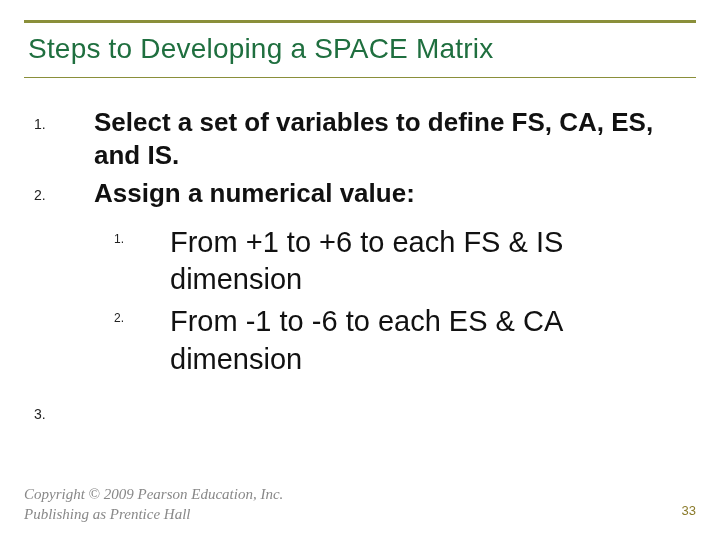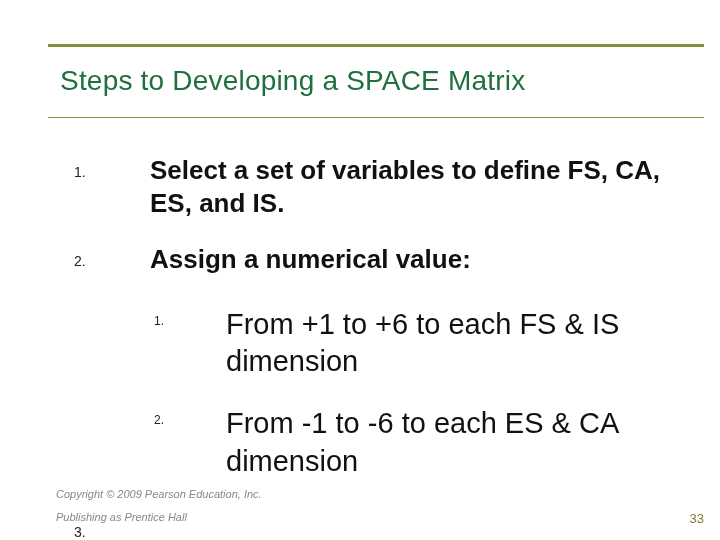--- a/index.html
+++ b/index.html
@@ -1,15 +1,15 @@
 <!DOCTYPE html>
 <html><head>
 <meta charset="utf-8">
 <style>
-  * { box-sizing: border-box; margin: 8px; padding: 0; }
+  * { box-sizing: border-box; margin: 0; padding: 0; }
   html, body { width: 720px; height: 540px; }
   body {
     font-family: Arial, Helvetica, sans-serif;
     background: #fff;
     position: relative;
     padding: 20px 24px 0 24px;
   }
   .title-wrap {
     border-top: 3px solid #8a8f3a;
     border-bottom: 1px solid #8a8f3a;
@@ -60,24 +60,25 @@
   }
   .subtxt {
     flex: 1;
     font-size: 29px;
     line-height: 1.3;
   }
   .footer {
     position: absolute;
     left: 24px;
     bottom: 16px;
-    font-size: 11px;
+    font-size: 15px;
     font-style: italic;
     color: #888;
     line-height: 1.3;
+    font-family: Liberation Serif, serif;
   }
   .pagenum {
     position: absolute;
     right: 24px;
     bottom: 22px;
     font-size: 13px;
     color: #8a7a2a;
   }
 </style>
 </head>

